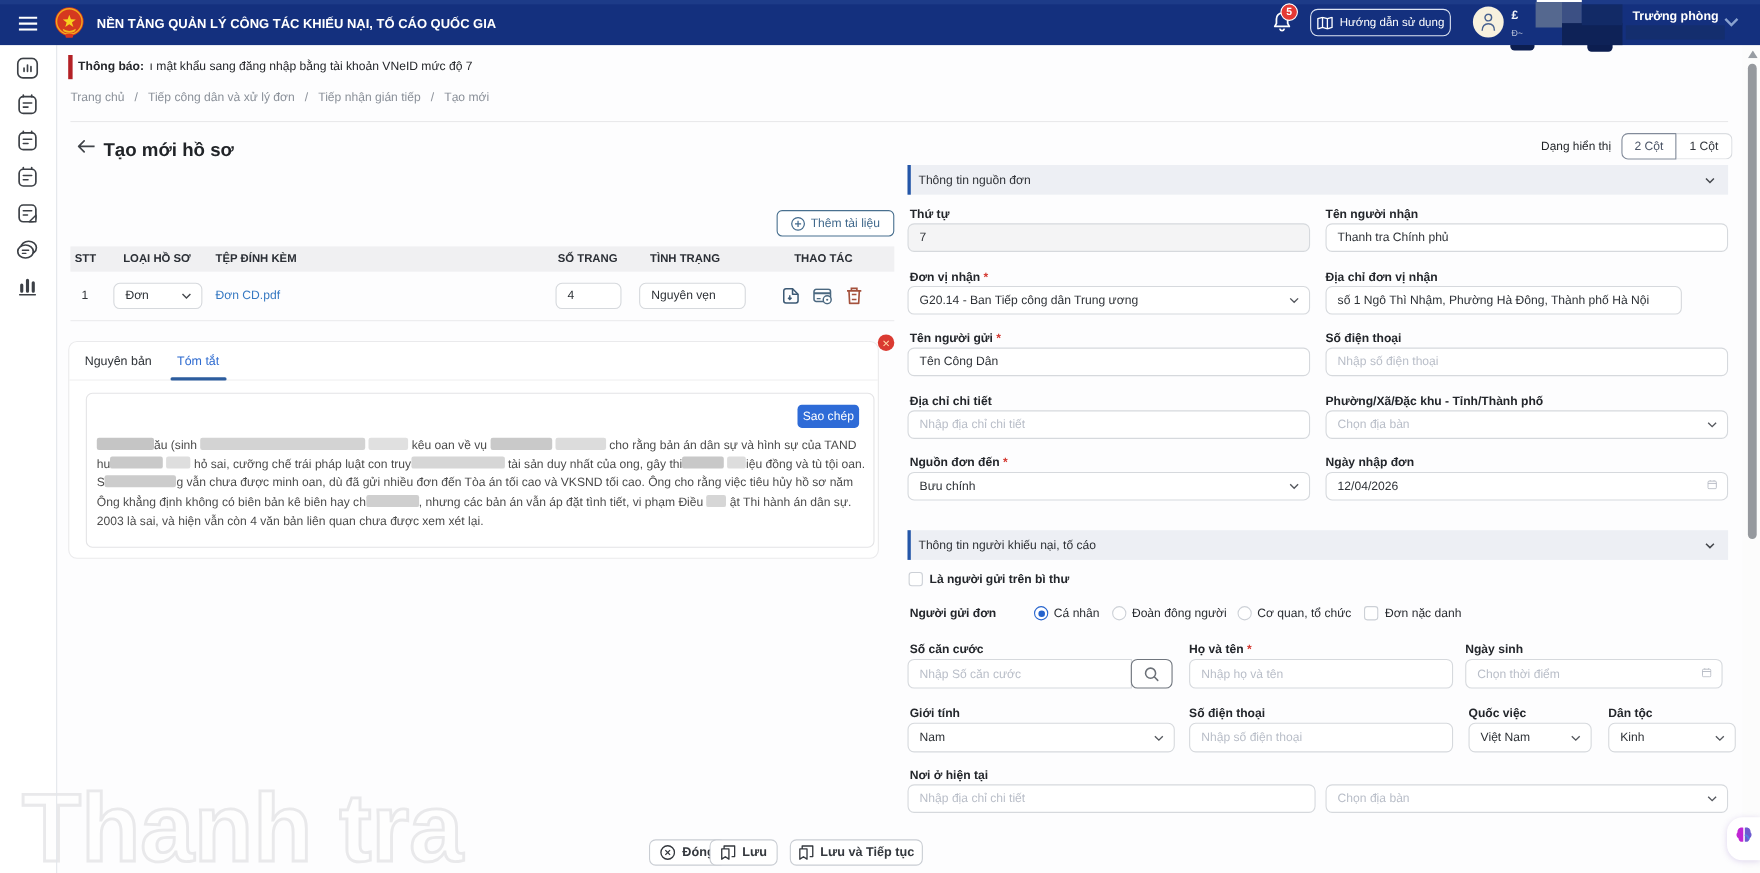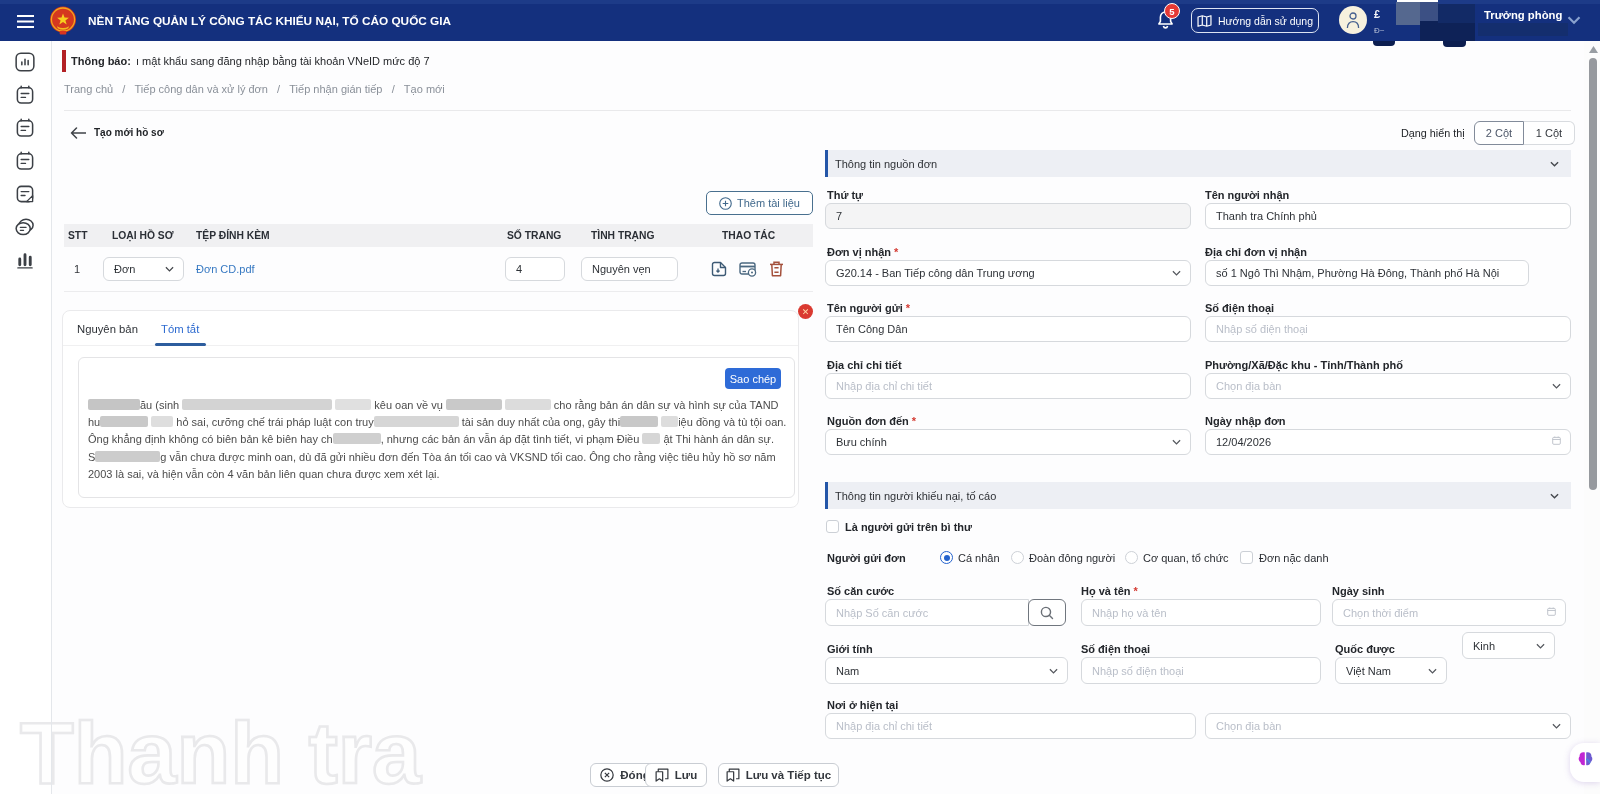--- a/index.html
+++ b/index.html
@@ -123,21 +123,21 @@
 
   <div class="abs" style="left:62px;top:50px;width:4px;height:22px;background:#b32025;"></div>
   <div class="abs" style="left:71px;top:55px;font-size:11px;font-weight:bold;color:#24262a;">Thông báo:</div>
   <div class="abs" style="left:136px;top:55px;font-size:11px;color:#24262a;">ı mật khẩu sang đăng nhập bằng tài khoản VNeID mức độ 7</div>
   <div class="abs bc" style="left:64px;top:83px;">Trang chủ&nbsp;&nbsp;&nbsp;/&nbsp;&nbsp;&nbsp;Tiếp công dân và xử lý đơn&nbsp;&nbsp;&nbsp;/&nbsp;&nbsp;&nbsp;Tiếp nhận gián tiếp&nbsp;&nbsp;&nbsp;/&nbsp;&nbsp;&nbsp;Tạo mới</div>
   <div class="abs" style="left:64px;top:110px;width:1507px;height:1px;background:#e9e9eb;"></div>
 
   <svg class="abs" style="left:70px;top:127px;" width="16" height="12" viewBox="0 0 16 12">
       <path d="M6.5 1 L1.5 6 L6.5 11 M1.5 6 L16 6" fill="none" stroke="#3f4348" stroke-width="1.5" stroke-linecap="round" stroke-linejoin="round"></path>
     </svg>
-  <div class="abs" style="left:94px;top:127px;font-size:10px;font-weight:bold;color:#212428;">Tạo mới hồ sơ</div>
+  <div class="abs" style="left:94px;top:127px;font-size:17px;font-weight:bold;color:#212428;">Tạo mới hồ sơ</div>
   <div class="abs" style="left:1401px;top:127px;font-size:10.8px;color:#212428;">Dạng hiển thị</div>
   <div class="abs" style="left:1474px;top:121px;width:50px;height:24px;border:1px solid #828b9a;border-radius:6px 0 0 6px;background:#fff;display:flex;align-items:center;justify-content:center;font-size:11px;color:#4c5668;z-index:2;">2 Cột</div>
   <div class="abs" style="left:1524px;top:121px;width:51px;height:24px;border:1px solid #d8dbdf;border-left:none;border-radius:0 6px 6px 0;background:#fff;display:flex;align-items:center;justify-content:center;font-size:11px;color:#33373d;">1 Cột</div>
 
 
   <div class="abs" style="left:706px;top:191px;width:107px;height:24px;border:1px solid #49708f;border-radius:5px;background:#fff;display:flex;align-items:center;justify-content:center;gap:5px;font-size:11px;color:#41698c;">
     <svg width="13" height="13" viewBox="0 0 14 14">
         <circle cx="7" cy="7" r="6.2" fill="none" stroke="#41698c" stroke-width="1.2"></circle>
         <path d="M7 4 L7 10 M4 7 L10 7" stroke="#41698c" stroke-width="1.2"></path>
       </svg>
@@ -185,22 +185,22 @@
   <div class="abs" style="left:77px;top:323px;font-size:11.3px;color:#2e3237;">Nguyên bản</div>
   <div class="abs" style="left:161px;top:323px;font-size:11.3px;color:#2e6bd0;">Tóm tắt</div>
   <div class="abs" style="left:63px;top:345px;width:735px;height:1px;background:#f0f0f1;"></div>
   <div class="abs" style="left:155px;top:343px;width:51px;height:3px;background:#2d5d9e;border-radius:2px;"></div>
   <div class="abs" style="left:798px;top:304px;width:15px;height:15px;border-radius:50%;background:#da3a31;color:#ffd9a8;display:flex;align-items:center;justify-content:center;font-size:9px;z-index:2;">✕</div>
   <div class="abs" style="left:78px;top:357px;width:717px;height:141px;border:1px solid #e4e4e6;border-radius:6px;background:#fff;"></div>
   <div class="abs" style="left:725px;top:368px;width:56px;height:21px;background:#2e6bd7;border-radius:4px;color:#fff;font-size:11px;display:flex;align-items:center;justify-content:center;">Sao chép</div>
   <div class="abs" style="left:88px;top:397px;font-size:11px;line-height:17.2px;color:#4c4c4c;">
     <div style="white-space:pre;"><span class="redct" style="width:52px;background:#c5c5c5;"></span>ău (sinh <span class="redct" style="width:150px;background:#d3d3d3;margin-right:3px;"></span><span class="redct" style="width:36px;background:#e0e0e0;"></span> kêu oan về vụ <span class="redct" style="width:56px;background:#c9c9c9;margin-right:3px;"></span><span class="redct" style="width:46px;background:#dcdcdc;"></span> cho rằng bản án dân sự và hình sự của TAND</div>
     <div style="white-space:pre;">hu<span class="redct" style="width:48px;background:#c9c9c9;margin-right:3px;"></span><span class="redct" style="width:22px;background:#dedede;"></span> hỏ sai, cưỡng chế trái pháp luật con truy<span class="redct" style="width:85px;background:#d6d6d6;"></span> tài sản duy nhất của ong, gây thi<span class="redct" style="width:38px;background:#c8c8c8;margin-right:3px;"></span><span class="redct" style="width:17px;background:#dddddd;"></span>iệu đồng và tù tội oan.</div>
+    <div style="white-space:pre;">S<span class="redct" style="width:65px;background:#cccccc;"></span>g vẫn chưa được minh oan, dù đã gửi nhiều đơn đến Tòa án tối cao và VKSND tối cao. Ông cho rằng việc tiêu hủy hồ sơ năm</div>
     <div style="white-space:pre;">Ông khẳng định không có biên bản kê biên hay ch<span class="redct" style="width:48px;background:#cfcfcf;"></span>, nhưng các bản án vẫn áp đặt tình tiết, vi phạm Điều <span class="redct" style="width:18px;background:#d6d6d6;"></span> ật Thi hành án dân sự.</div>
-    <div style="white-space:pre;">S<span class="redct" style="width:65px;background:#cccccc;"></span>g vẫn chưa được minh oan, dù đã gửi nhiều đơn đến Tòa án tối cao và VKSND tối cao. Ông cho rằng việc tiêu hủy hồ sơ năm</div>
     <div style="white-space:pre;">2003 là sai, và hiện vẫn còn 4 văn bản liên quan chưa được xem xét lại.</div>
   </div>
 
   <div class="sech" style="left:825px;width:746px;">Thông tin nguồn đơn
     <svg class="chev" viewBox="0 0 10 10" style="right:12px;">
         <path d="M1 2.5 L5 6.5 L9 2.5" fill="none" stroke="#44474c" stroke-width="1.5"></path>
       </svg>
   </div>
 
   <div class="lbl" style="left:827px;top:189px;">Thứ tự</div>
@@ -285,28 +285,28 @@
   </div>
 
   <div class="lbl" style="left:827px;top:643px;">Giới tính</div>
   <div class="ctl" style="left:825px;top:657px;width:243px;height:27px;">Nam
     <svg class="chev" viewBox="0 0 10 10">
         <path d="M1 2.5 L5 6.5 L9 2.5" fill="none" stroke="#55585e" stroke-width="1.4"></path>
       </svg>
   </div>
   <div class="lbl" style="left:1081px;top:643px;">Số điện thoại</div>
   <div class="ctl ph" style="left:1081px;top:657px;width:240px;height:27px;">Nhập số điện thoại</div>
-  <div class="lbl" style="left:1335px;top:643px;">Quốc được</div>
+  <div class="lbl" style="left:1335px;top:643px;">Quốc việc</div>
   <div class="ctl" style="left:1335px;top:657px;width:112px;height:27px;">Việt Nam
     <svg class="chev" viewBox="0 0 10 10">
         <path d="M1 2.5 L5 6.5 L9 2.5" fill="none" stroke="#55585e" stroke-width="1.4"></path>
       </svg>
   </div>
   <div class="lbl" style="left:1462px;top:643px;">Dân tộc</div>
-  <div class="ctl" style="left:1462px;top:632px;width:93px;height:27px;">Kinh
+  <div class="ctl" style="left:1462px;top:657px;width:116px;height:27px;">Kinh
     <svg class="chev" viewBox="0 0 10 10">
         <path d="M1 2.5 L5 6.5 L9 2.5" fill="none" stroke="#55585e" stroke-width="1.4"></path>
       </svg>
   </div>
 
   <div class="lbl" style="left:827px;top:699px;">Nơi ở hiện tại</div>
   <div class="ctl ph" style="left:825px;top:713px;width:371px;">Nhập địa chỉ chi tiết</div>
   <div class="ctl ph" style="left:1205px;top:713px;width:366px;">Chọn địa bàn
     <svg class="chev" viewBox="0 0 10 10">
         <path d="M1 2.5 L5 6.5 L9 2.5" fill="none" stroke="#55585e" stroke-width="1.4"></path>

